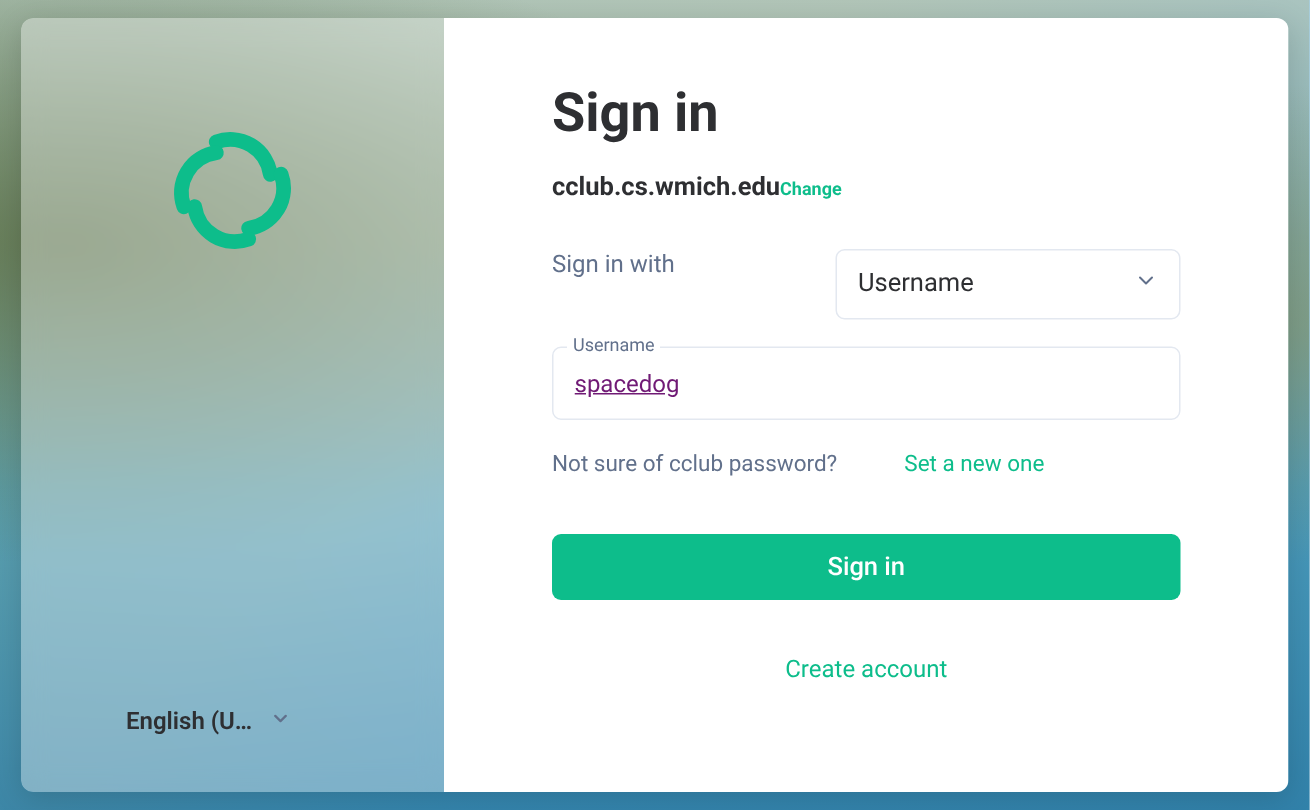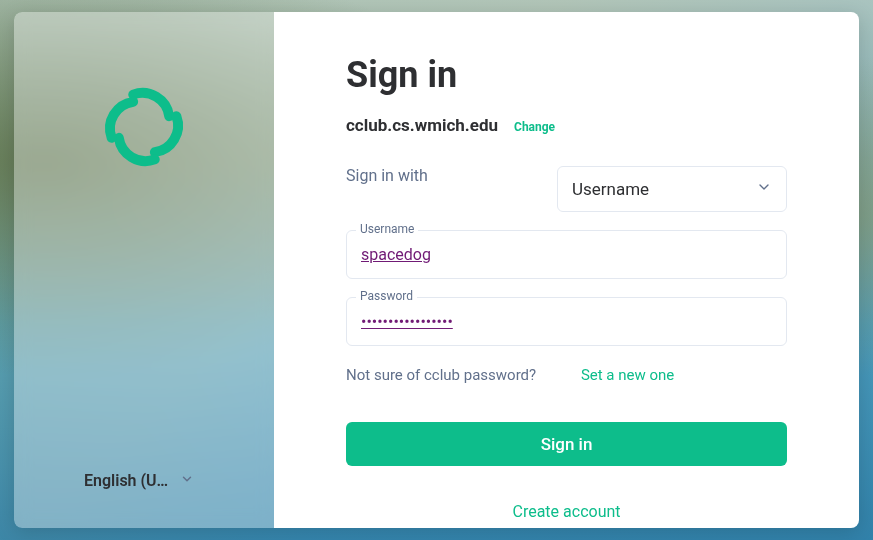--- a/index.html
+++ b/index.html
@@ -33,21 +33,21 @@
       left: 14px;
       right: 14px;
       bottom: 12px;
       display: flex;
       border-radius: 8px;
       overflow: hidden;
       box-shadow: 0 4px 20px rgba(0,0,0,0.15);
     }
     
     .left-panel {
-      width: 260px;
+      width: 282px;
       background: rgba(255,255,255,0.35);
       backdrop-filter: blur(8px);
       position: relative;
       display: flex;
       flex-direction: column;
       align-items: center;
       padding-top: 70px;
     }
     
     .logo {
@@ -87,21 +87,20 @@
     .subheading {
       font-size: 17px;
       font-weight: 700;
       color: #2e2f32;
       line-height: 1.4;
     }
     
     .server-line {
       display: flex;
       align-items: baseline;
-      gap: 16px;
       flex-wrap: wrap;
     }
     
     .change-link {
       color: #0dbd8b;
       font-weight: 700;
       font-size: 12px;
       cursor: pointer;
     }
     
@@ -243,24 +242,20 @@
           </svg>
         </span>
       </div>
     </div>
 
     <div class="field-container">
       <label class="field-label">Username</label>
       <input type="text" class="field-input" value="spacedog" style="">
     </div>
 
-    <div class="field-container">
-      <label class="field-label">Password</label>
-      <input type="password" class="field-input" value="•••••••••••••••••" style="">
-    </div>
 
     <div class="password-hint">
       <span>Not sure of cclub password? </span><span class="password-reset-link">Set a new one</span>
     </div>
 
     <button class="submit-button">Sign in</button>
 
     <div class="create-link">Create account</div>
   </div>
 

